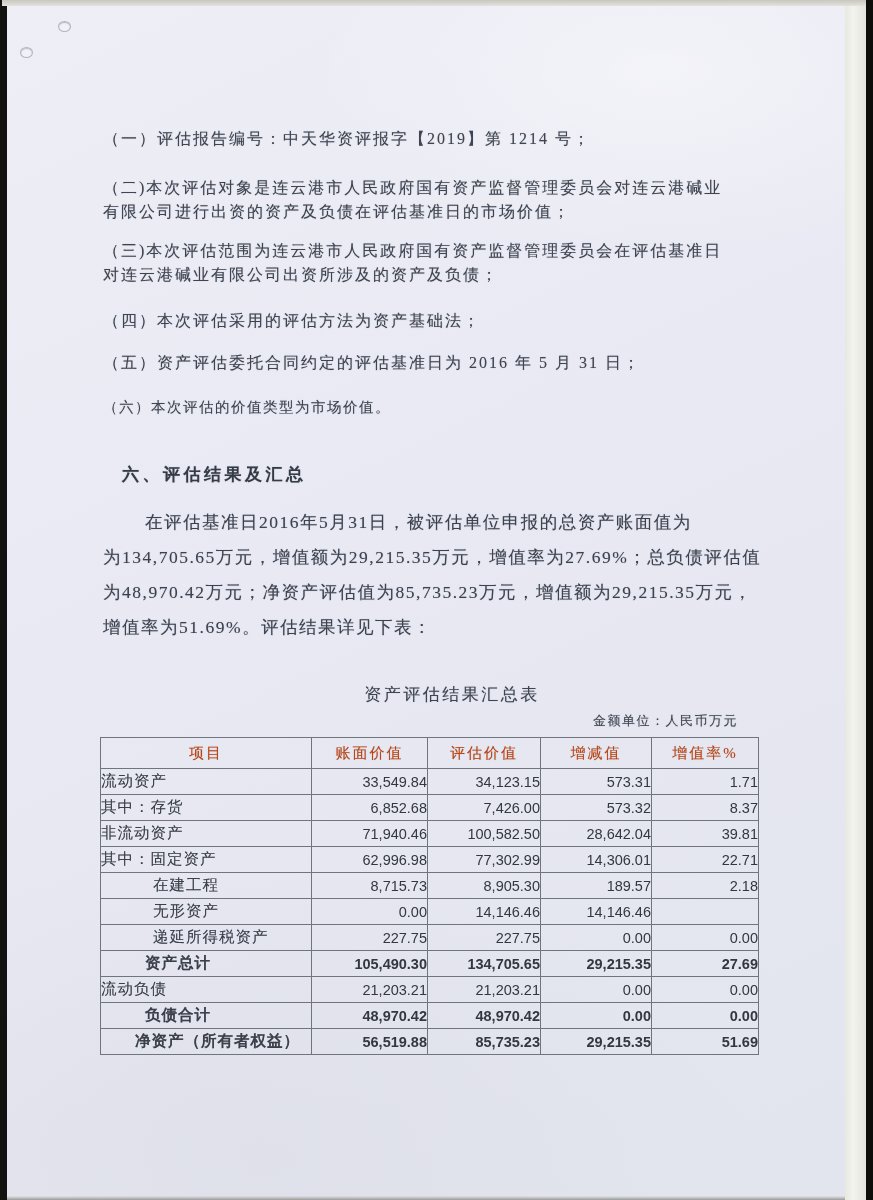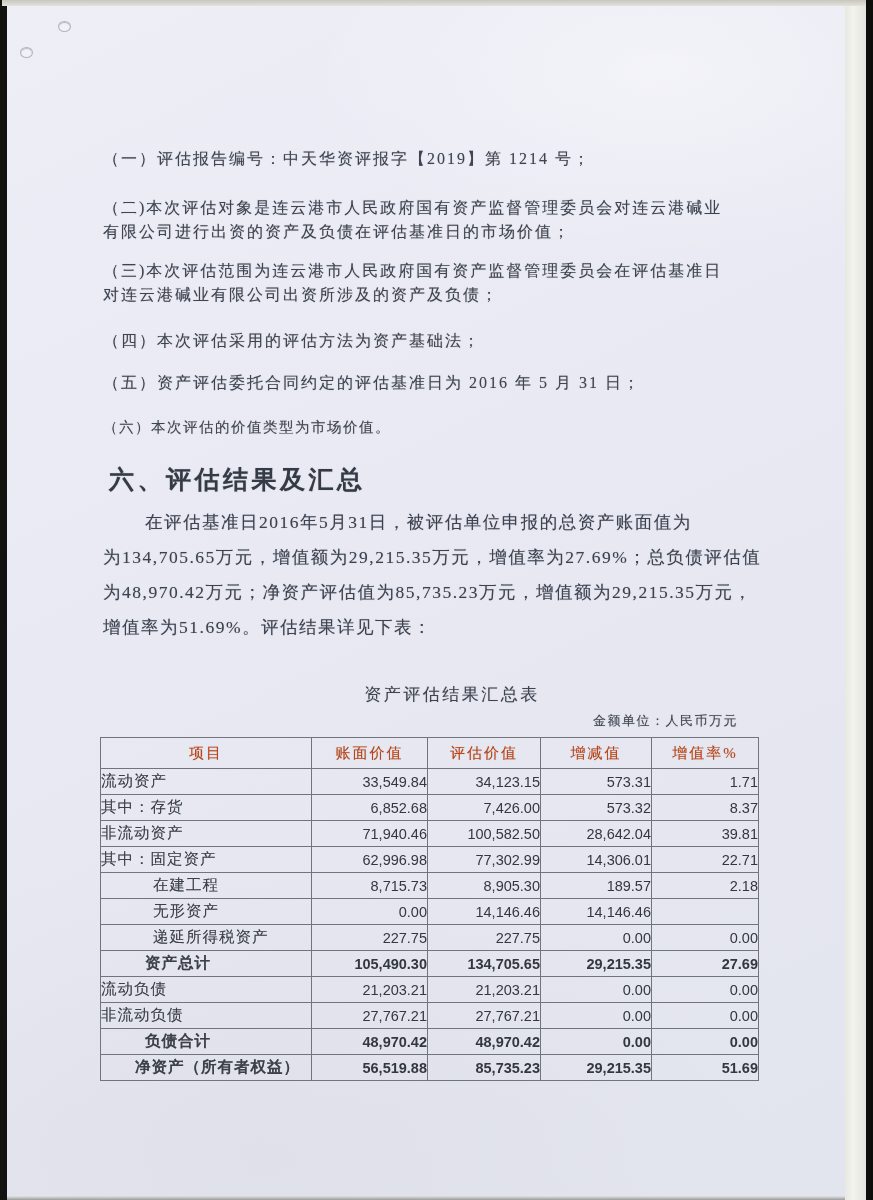--- a/index.html
+++ b/index.html
@@ -34,28 +34,27 @@
         box-shadow:inset 0 1px 1px rgba(158,160,174,.65);}
   .h1{left:58px;top:21px;width:11px;height:9px;}
   .h2{left:20px;top:47px;width:11px;height:9px;}
 
   .content{position:absolute;left:0;top:0;width:873px;height:1200px;color:#3e4450;}
 
   .intro{
     position:absolute;left:103px;width:680px;
     font-size:16px;line-height:24px;letter-spacing:2px;
     text-shadow:0 0 1px rgba(62,68,82,.35);
-    margin-top:20px;
   }
   .p1{top:127px}.p2{top:176px}.p3{top:239px}.p4{top:309px}.p5{top:351px}
   .p6{top:395px;font-size:14.5px;letter-spacing:1.5px;}
 
   .heading{
-    position:absolute;left:109px;top:463px;
-    font-size:25px;font-weight:bold;letter-spacing:3.5px;color:#353b46;
+    position:absolute;left:122px;top:463px;
+    font-size:17px;font-weight:bold;letter-spacing:3.5px;color:#353b46;
     text-shadow:0 0 1px rgba(53,59,70,.4);
   }
   .summary{
     position:absolute;left:103px;top:505px;width:672px;
     font-size:17.5px;line-height:35px;letter-spacing:1.5px;color:#3c4250;
     text-shadow:0 0 1px rgba(62,68,82,.35);
   }
   .summary .first{text-indent:42px;}
 
   .tbl-title{
@@ -210,27 +209,20 @@
           <td class="num b">27.69</td>
         </tr>
         <tr>
           <td class="lbl ind0">流动负债</td>
           <td class="num">21,203.21</td>
           <td class="num">21,203.21</td>
           <td class="num">0.00</td>
           <td class="num">0.00</td>
         </tr>
         <tr>
-          <td class="lbl ind0">非流动负债</td>
-          <td class="num">27,767.21</td>
-          <td class="num">27,767.21</td>
-          <td class="num">0.00</td>
-          <td class="num">0.00</td>
-        </tr>
-        <tr>
           <td class="lbl ind2 b">负债合计</td>
           <td class="num b">48,970.42</td>
           <td class="num b">48,970.42</td>
           <td class="num b">0.00</td>
           <td class="num b">0.00</td>
         </tr>
         <tr>
           <td class="lbl ind3 b">净资产（所有者权益）</td>
           <td class="num b">56,519.88</td>
           <td class="num b">85,735.23</td>

